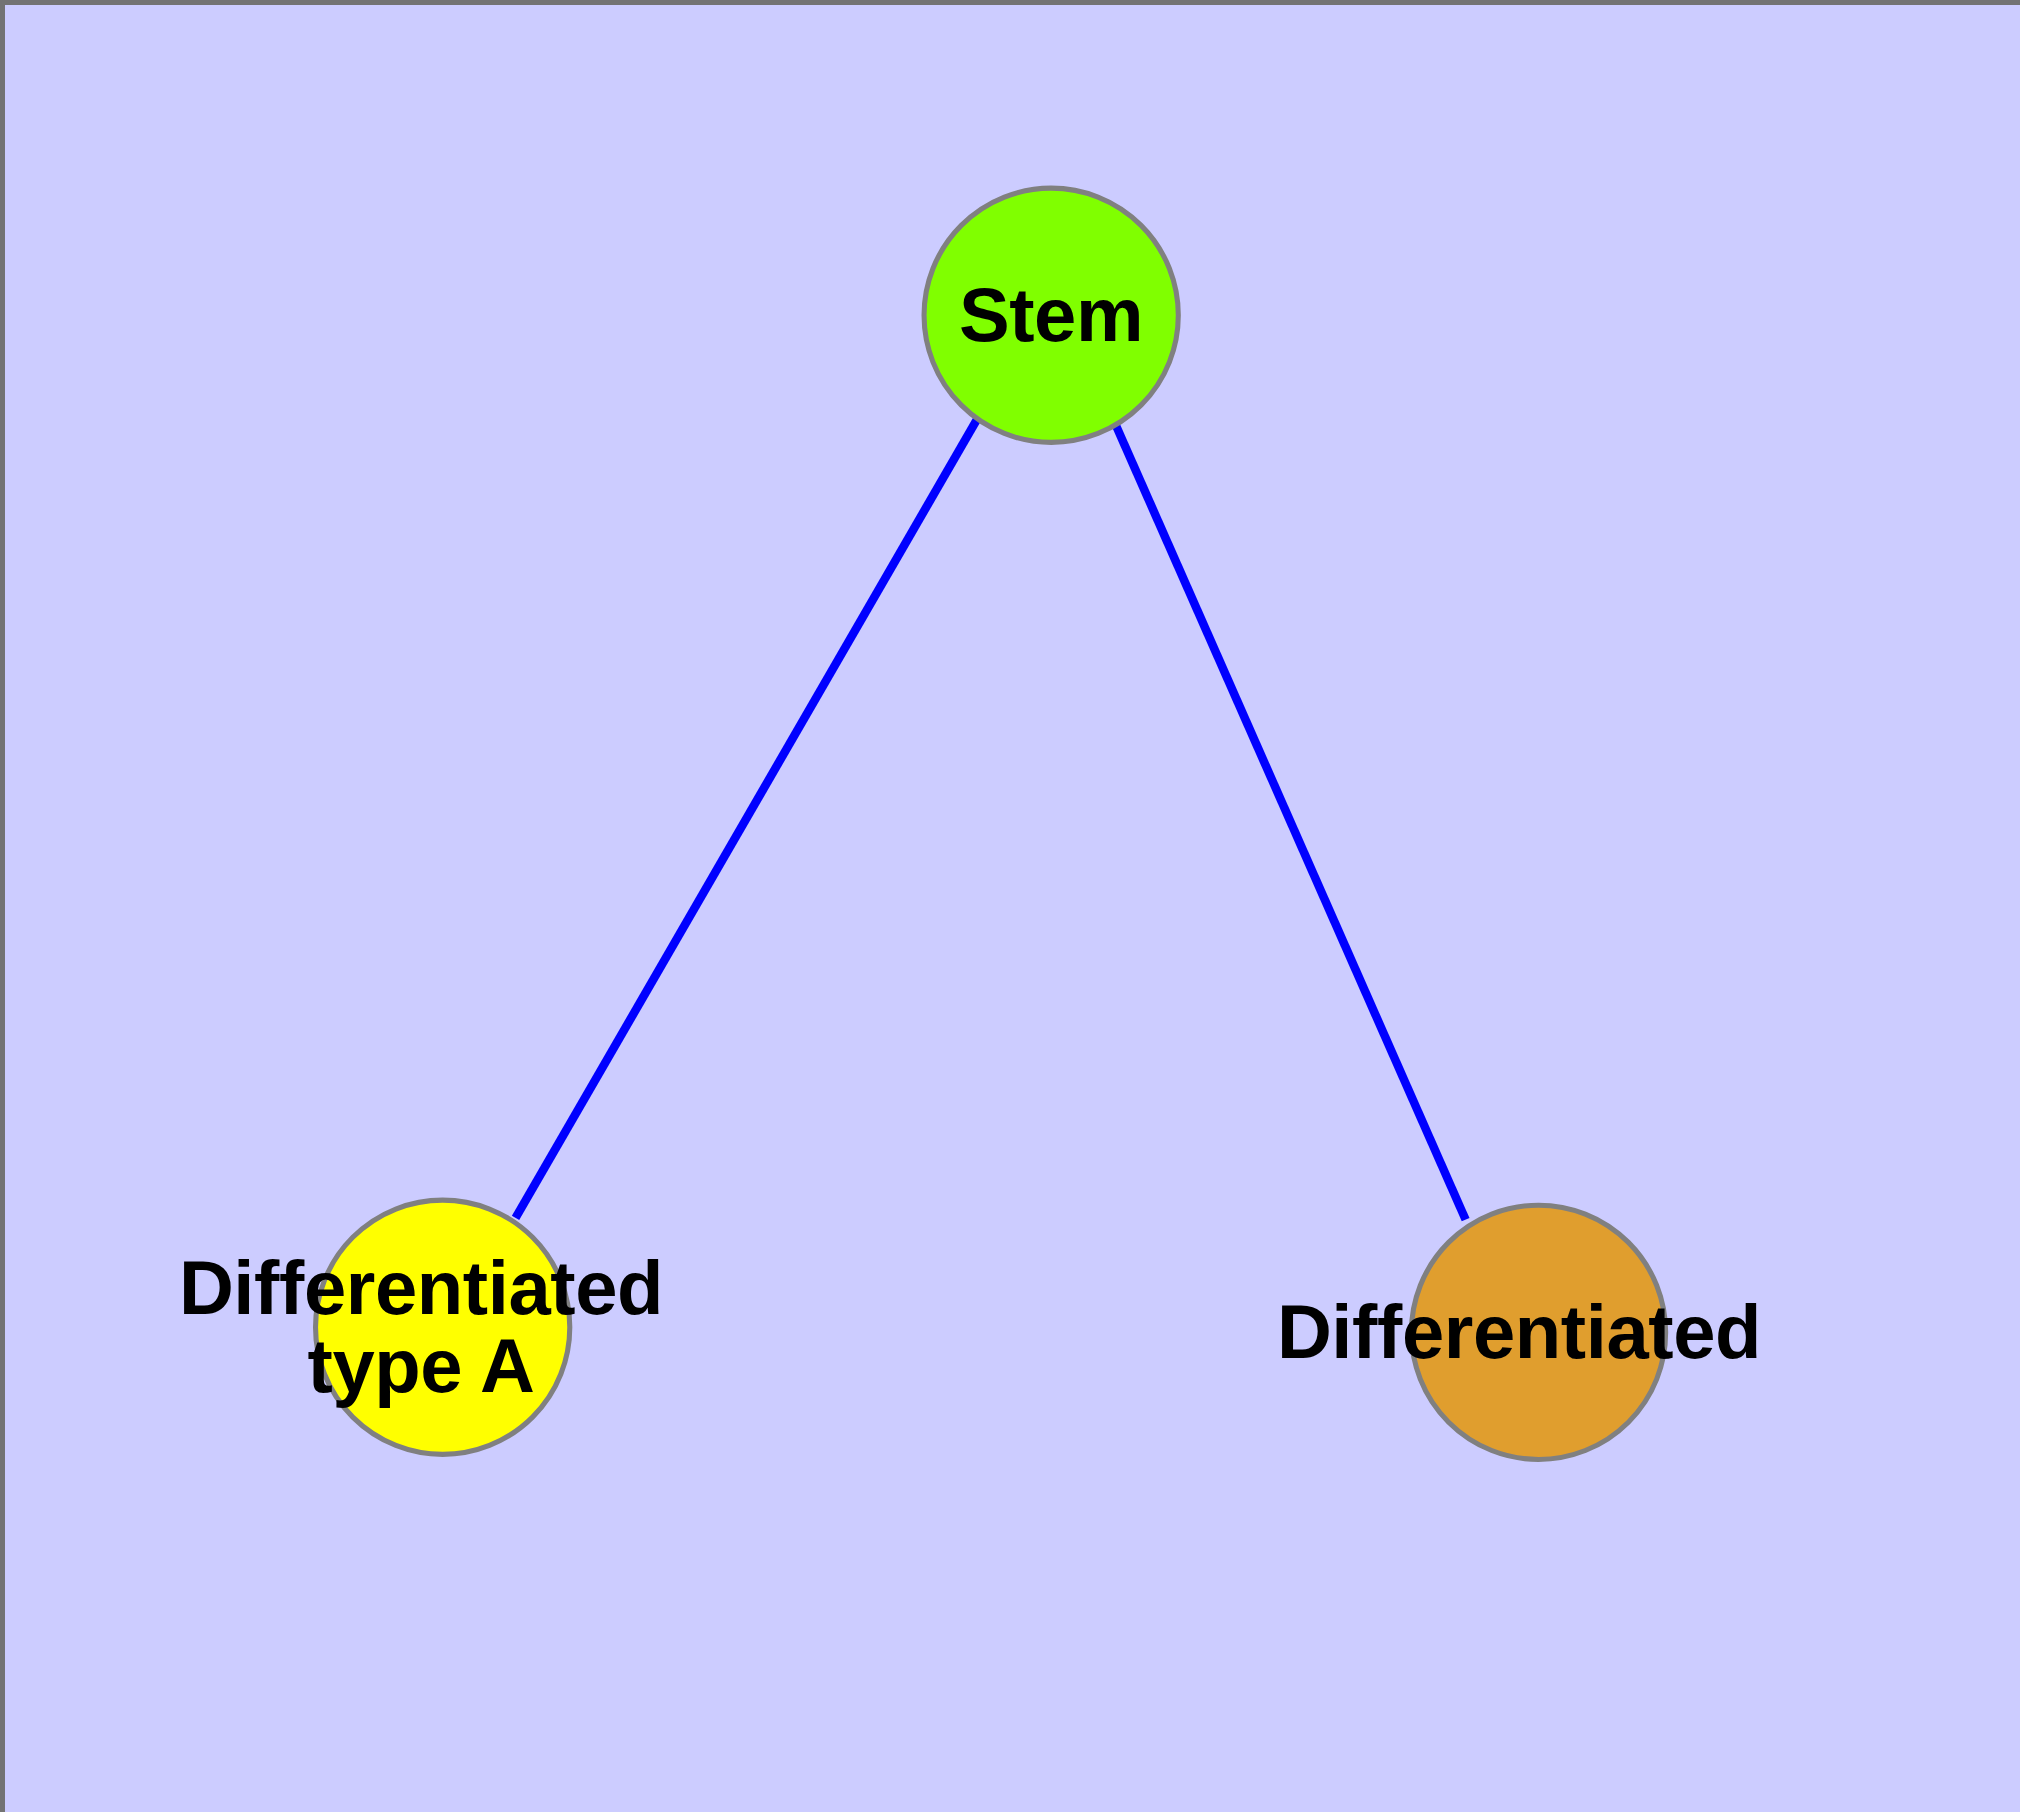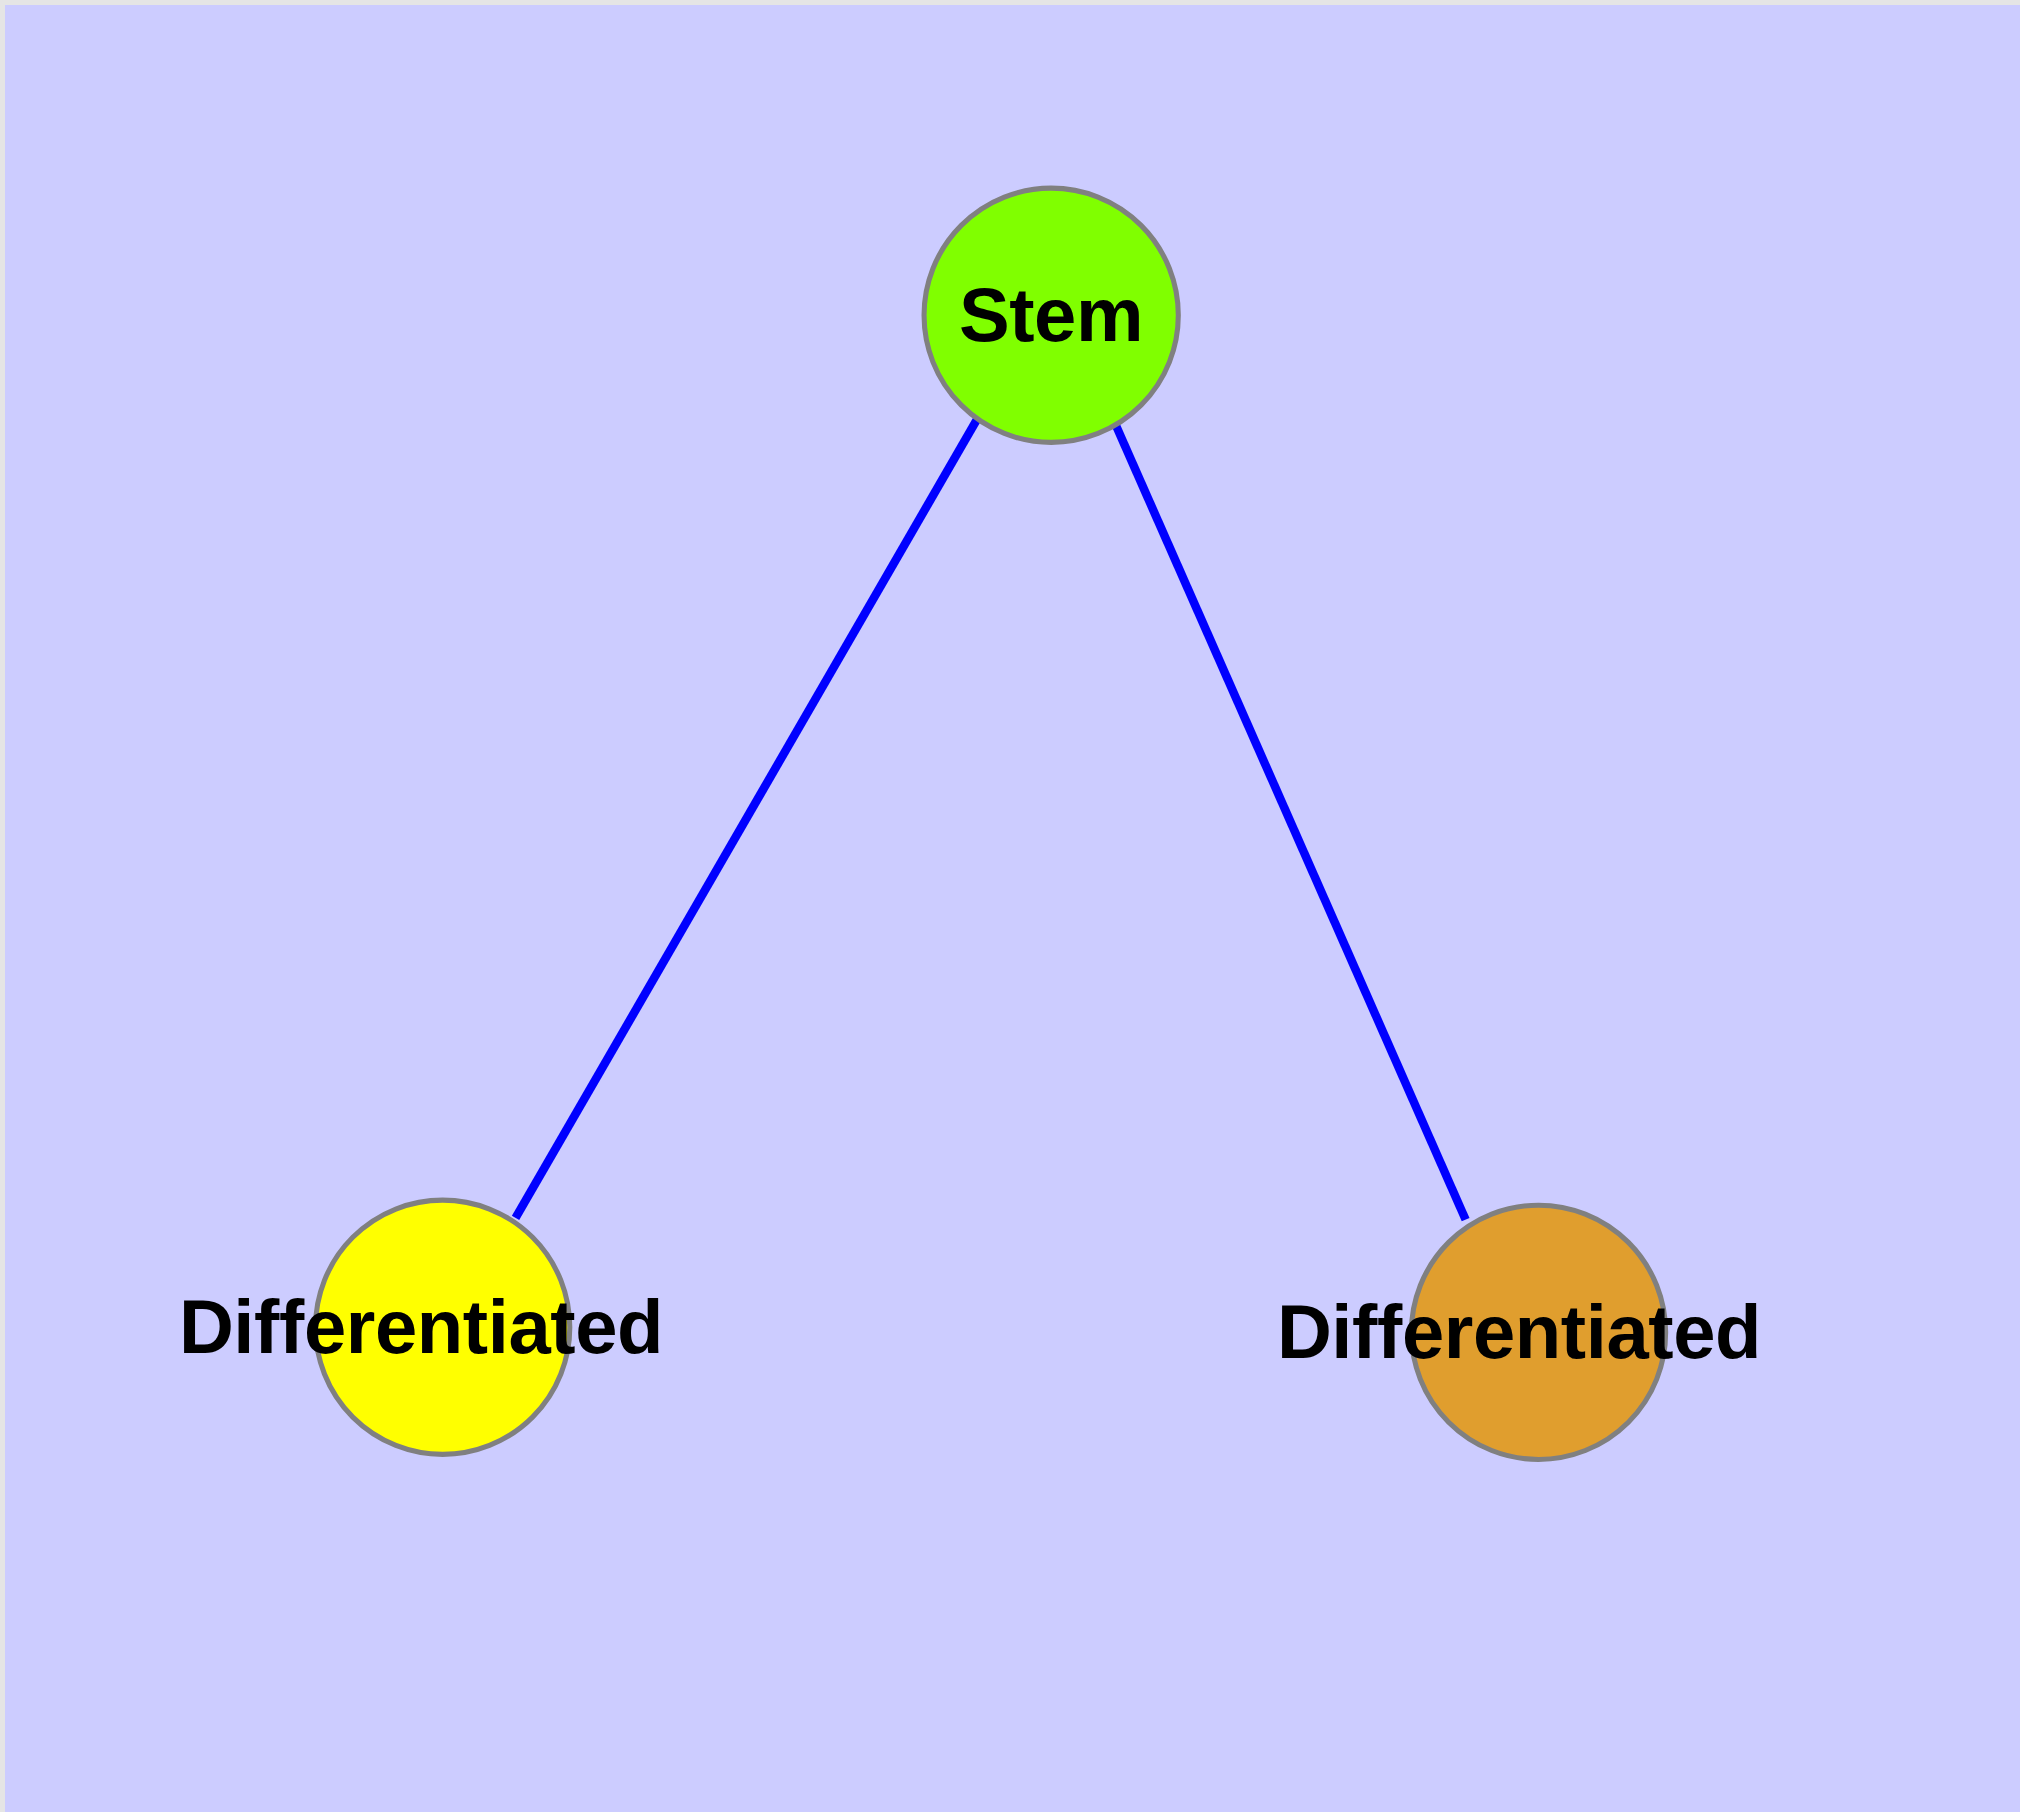--- a/index.html
+++ b/index.html
@@ -5,21 +5,21 @@
   html, body {
     margin: 0;
     padding: 0;
     background: #ffffff;
   }
   #canvas {
     position: relative;
     width: 2021px;
     height: 1812px;
     overflow: hidden;
-    background: #e5e5e5;
+    background: #737373;
     font-family: "Liberation Sans", sans-serif;
   }
   #plot-background {
     position: absolute;
     left: 5.1px;
     top: 5.1px;
     width: 2015px;
     height: 1807px;
     background: #ccccff;
   }
@@ -73,18 +73,18 @@
     </g>
     <g>
       <circle cx="1240" cy="372" r="150" fill="#80ff00" stroke="#808080" stroke-width="6"></circle>
       <circle cx="522" cy="1566" r="150" fill="#ffff00" stroke="#808080" stroke-width="6"></circle>
       <circle cx="1815" cy="1572" r="150" fill="#e09e2e" stroke="#808080" stroke-width="6"></circle>
     </g>
   </svg>
 
   <div class="node-label" id="label-stem">Stem</div>
 
-  <div class="node-label" id="label-diff-a"><span>Differentiated</span><br></div>
+  <div class="node-label" id="label-diff-a"><span>Differentiated</span><br><span>type A</span></div>
 
   <div class="node-label" id="label-diff-b"><span>Differentiated</span><br></div>
 
 </div>
 
 
 </body></html>

